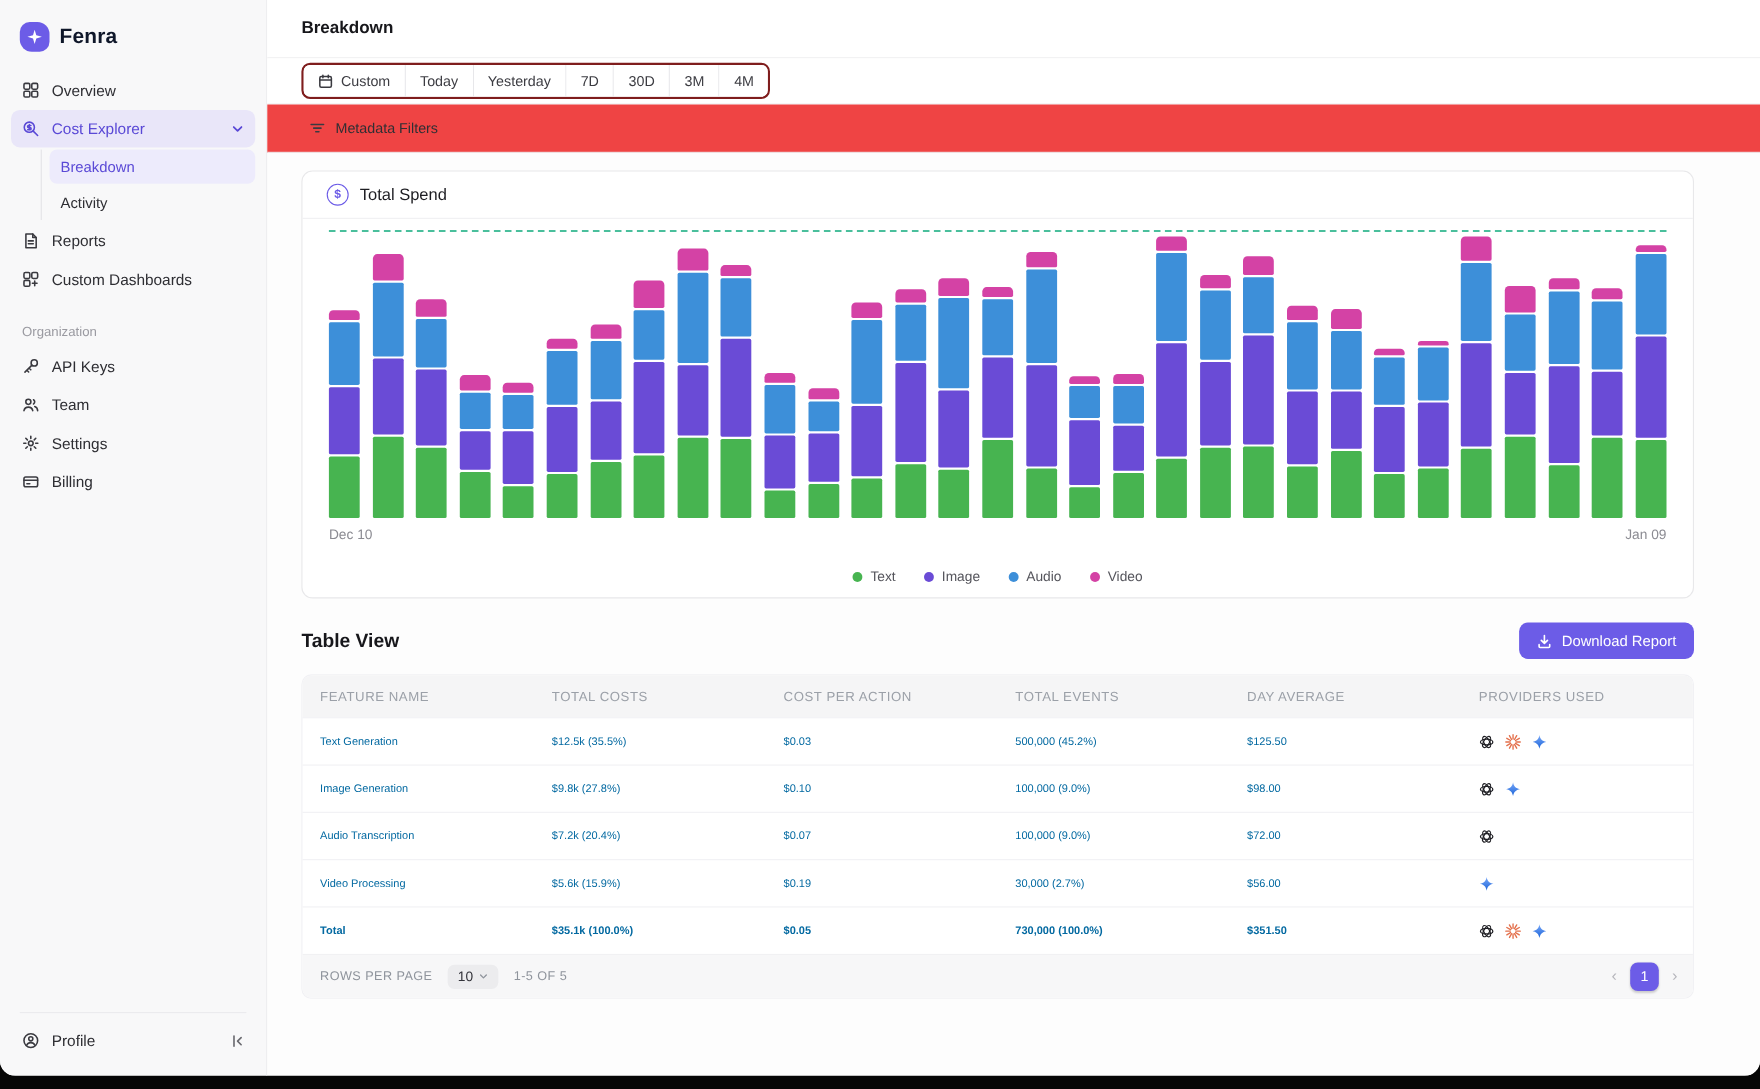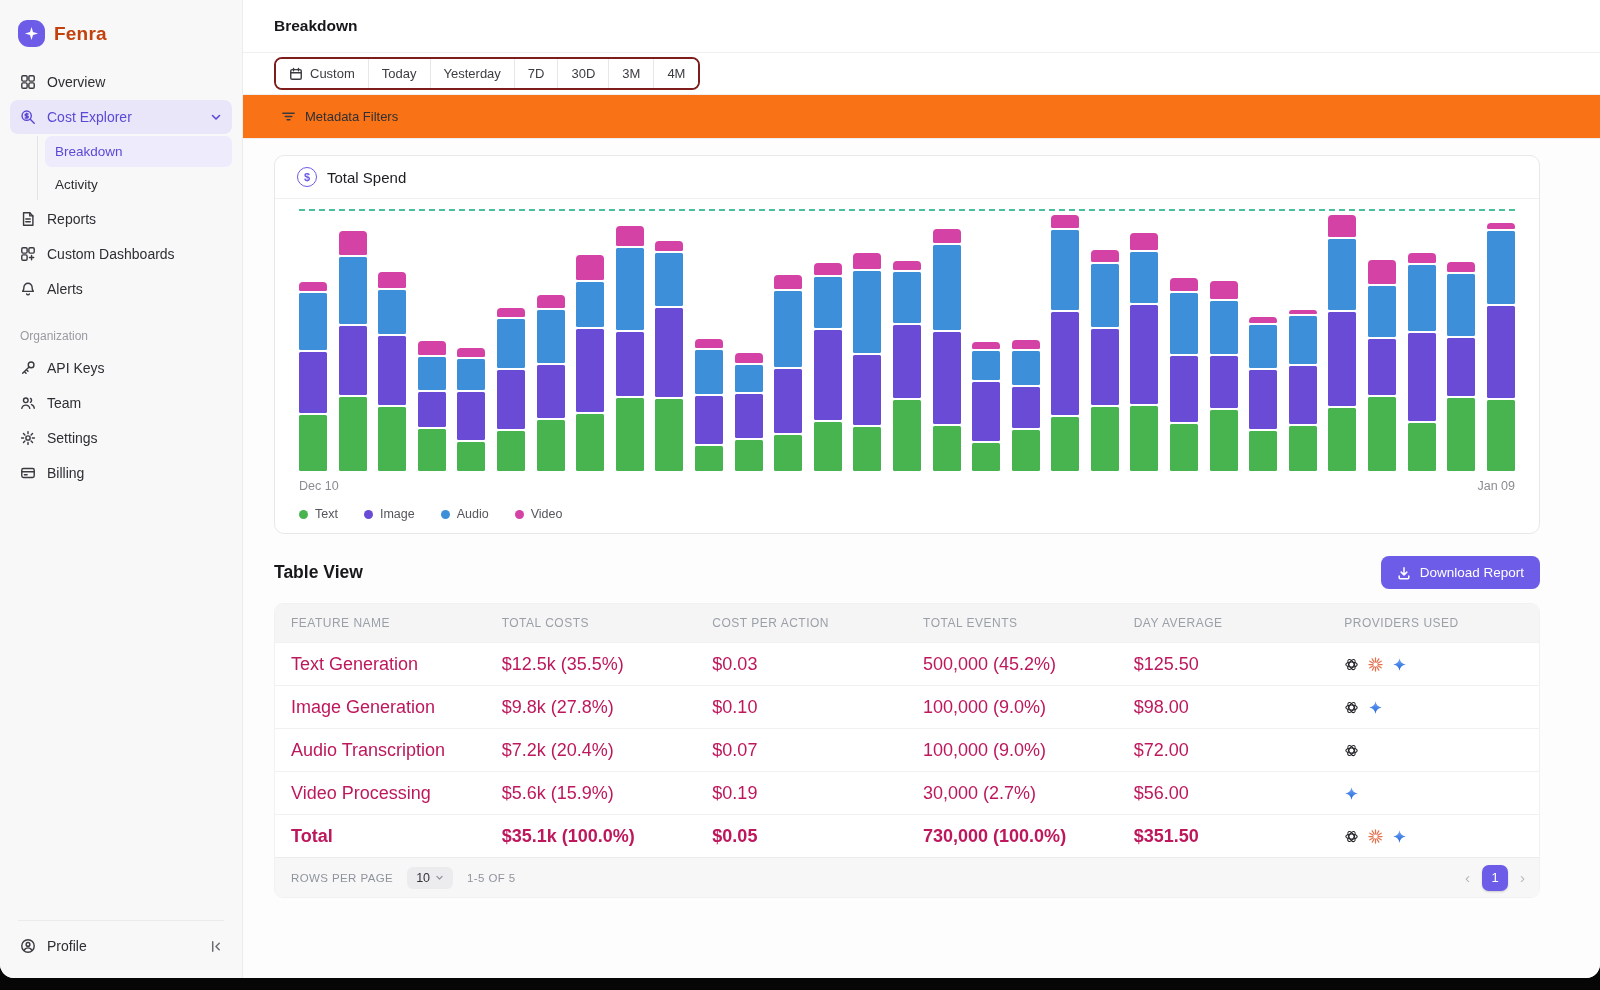--- a/index.html
+++ b/index.html
@@ -6,21 +6,21 @@
   html,body { background:#060606; font-family:"Liberation Sans", sans-serif; }
   .app { width:1600px; height:978px; background:#fff; display:flex; overflow:hidden;
          border-radius:0 0 14px 14px; }
 
   
   .sidebar { width:243px; flex:0 0 243px; background:#f8f8f9; border-right:1px solid #ececee;
              display:flex; flex-direction:column; padding:14px 0 14px 0; }
   .brand { display:flex; align-items:center; gap:9px; padding:6px 18px 18px 18px; }
   .brand-mark { width:27px; height:27px; background:#6c5ce7; border-radius:9px 11px 9px 11px;
                 display:flex; align-items:center; justify-content:center; color:#fff; }
-  .brand-name { font-size:19px; font-weight:700; color:#c2410c; letter-spacing:.2px; }
+  .brand-name { font-size:19px; font-weight:700; color:#0f172a; letter-spacing:.2px; }
 
   .nav { padding:0 10px; }
   .nav-item { display:flex; align-items:center; gap:11px; height:34px; padding:0 10px;
               border-radius:8px; color:#2e2e33; font-size:14px; cursor:pointer; margin-bottom:1px; }
   .nav-item svg { flex:0 0 auto; }
   .nav-item.active { background:#e9e6f9; color:#5a49d6; font-weight:500; }
   .nav-item.active svg { stroke:#5a49d6; }
   .nav-item .spacer { flex:1; }
   .subnav { margin:2px 0 2px 27px; border-left:1px solid #e3e3e7; padding-left:7px; }
   .sub-item { display:flex; align-items:center; height:31px; padding:0 10px; border-radius:7px;
@@ -39,57 +39,57 @@
   .page-title { font-size:15.5px; font-weight:600; color:#17171b; }
 
   .filterbar { height:42px; flex:0 0 42px; display:flex; align-items:center; padding-left:31px;
                background:#fff; border-bottom:1px solid #efeff1; }
   .seg-group { display:flex; border:2px solid #7f1d1d; border-radius:8px; background:#fff; overflow:hidden; }
   .seg { display:flex; align-items:center; gap:7px; padding:7px 13px; font-size:13px; color:#3c3c42;
          border-right:1px solid #e7e7ea; cursor:pointer; background:#fff; }
   .seg:last-child { border-right:none; }
 
   .metabar { height:44px; flex:0 0 44px; display:flex; align-items:center; gap:9px; padding-left:38px;
-             background:#f97316; border-bottom:1px solid #efeff1; font-size:13px; font-weight:500; color:#2f2f34; }
+             background:#ef4444; border-bottom:1px solid #efeff1; font-size:13px; font-weight:500; color:#2f2f34; }
 
   .content { flex:1; padding:16px 60px 0 31px; overflow:hidden; }
 
   
   .card { background:#fff; border:1px solid #e8e8ea; border-radius:10px; }
   .card-header { display:flex; align-items:center; gap:10px; padding:11px 22px; border-bottom:1px solid #f0f0f2; }
   .dollar-badge { width:20px; height:20px; border-radius:50%; border:1.8px solid #6c5ce7; color:#6c5ce7;
                   font-size:11px; font-weight:700; display:flex; align-items:center; justify-content:center; }
   .card-title { font-size:15px; font-weight:500; color:#1d1d22; }
 
   .chart-wrap { padding:10px 24px 12px 24px; }
   .peak-label { font-size:15px; font-weight:700; color:#2bb58b; margin:14px 0 4px 0; }
   .plot { position:relative; height:262px; }
   .dash-line { position:absolute; top:0; left:0; right:0; border-top:2px dashed #2fbd8f; opacity:.85; }
   .bars { position:absolute; left:0; right:0; bottom:0; top:2px; display:flex;
           justify-content:space-between; align-items:flex-end; }
   .bar-col { width:28px; display:flex; flex-direction:column; justify-content:flex-end; gap:2px; }
   .seg-block { width:100%; border-radius:1.5px; }
   .seg-top { border-radius:4px 4px 1.5px 1.5px; }
   .x-labels { display:flex; justify-content:space-between; font-size:12.5px; color:#8b8b92; margin-top:8px; }
-  .legend { display:flex; gap:26px; margin-top:14px; }
+  .legend { display:flex; justify-content:center; gap:26px; margin-top:24px; }
   .legend-item { display:flex; align-items:center; gap:7px; font-size:12.5px; color:#55555c; }
   .dot { width:9px; height:9px; border-radius:50%; background:#999; }
 
   
   .table-head-row { display:flex; align-items:center; justify-content:space-between; margin:22px 0 14px 0; }
   .table-title { font-size:17.5px; font-weight:600; color:#17171b; }
   .dl-btn { display:flex; align-items:center; gap:9px; background:#6c5ce7; color:#fff; border:none;
             font-size:13.5px; font-weight:500; padding:9px 16px; border-radius:8px; cursor:pointer;
             font-family:"Liberation Sans", sans-serif; }
 
   .table { border:1px solid #f1f1f4; border-radius:9px; background:#fff; }
   .thead { display:flex; align-items:center; height:38px; background:#f5f5f6; border-radius:8px 8px 0 0; }
   .th { flex:1 1 16.66%; padding-left:16px; font-size:12px; color:#9ba0a8; letter-spacing:.5px; }
   .trow { display:flex; align-items:center; height:43px; border-top:1px solid #f1f1f4; }
-  .td { flex:1 1 16.66%; padding-left:16px; font-size:18px; color:#be185d; }
+  .td { flex:1 1 16.66%; padding-left:16px; font-size:10px; color:#0369a1; }
   .trow.bold .td { font-weight:700; }
   .providers { display:flex; align-items:center; gap:9px; }
 
   .tfoot { display:flex; align-items:center; height:40px; background:#f7f7f8; border-radius:0 0 8px 8px;
            border-top:1px solid #ececef; padding:0 14px 0 16px; }
   .foot-label { font-size:11.5px; color:#8f949c; letter-spacing:.4px; }
   .page-size-pill { display:flex; align-items:center; gap:5px; background:#ececee; border-radius:6px;
                     padding:4px 9px; font-size:12.5px; color:#33333a; margin:0 14px; cursor:pointer; }
   .range-label { font-size:11.5px; color:#8f949c; letter-spacing:.4px; }
   .foot-right { margin-left:auto; display:flex; align-items:center; gap:12px; }
@@ -152,27 +152,20 @@
         <span>Reports</span>
       </div>
       <div class="nav-item">
         <svg class="icon-stroke" width="16" height="16" viewBox="0 0 18 18">
             <rect x="2" y="2" width="6" height="6" rx="1.4"></rect>
             <rect x="10" y="2" width="6" height="6" rx="1.4"></rect>
             <rect x="2" y="10" width="6" height="6" rx="1.4"></rect>
             <path d="M13 10.6 v4.8 M10.6 13 h4.8"></path>
           </svg>
         <span>Custom Dashboards</span>
-      </div>
-      <div class="nav-item">
-        <svg class="icon-stroke" width="16" height="16" viewBox="0 0 18 18">
-            <path d="M9 2.5 a4.6 4.6 0 0 1 4.6 4.6 c0 3.4 1.4 4.6 1.4 4.6 H3 c0 0 1.4 -1.2 1.4 -4.6 A4.6 4.6 0 0 1 9 2.5 Z"></path>
-            <path d="M7.5 14.6 a1.6 1.6 0 0 0 3 0"></path>
-          </svg>
-        <span>Alerts</span>
       </div>
     </nav>
 
     <div class="section-label">Organization</div>
 
     <nav class="nav">
       <div class="nav-item">
         <svg class="icon-stroke" width="16" height="16" viewBox="0 0 18 18">
             <circle cx="12.5" cy="5.5" r="3.2"></circle>
             <path d="M10.2 7.8 L3 15 M5 13 l1.8 1.8 M7.2 10.8 l1.8 1.8"></path>

